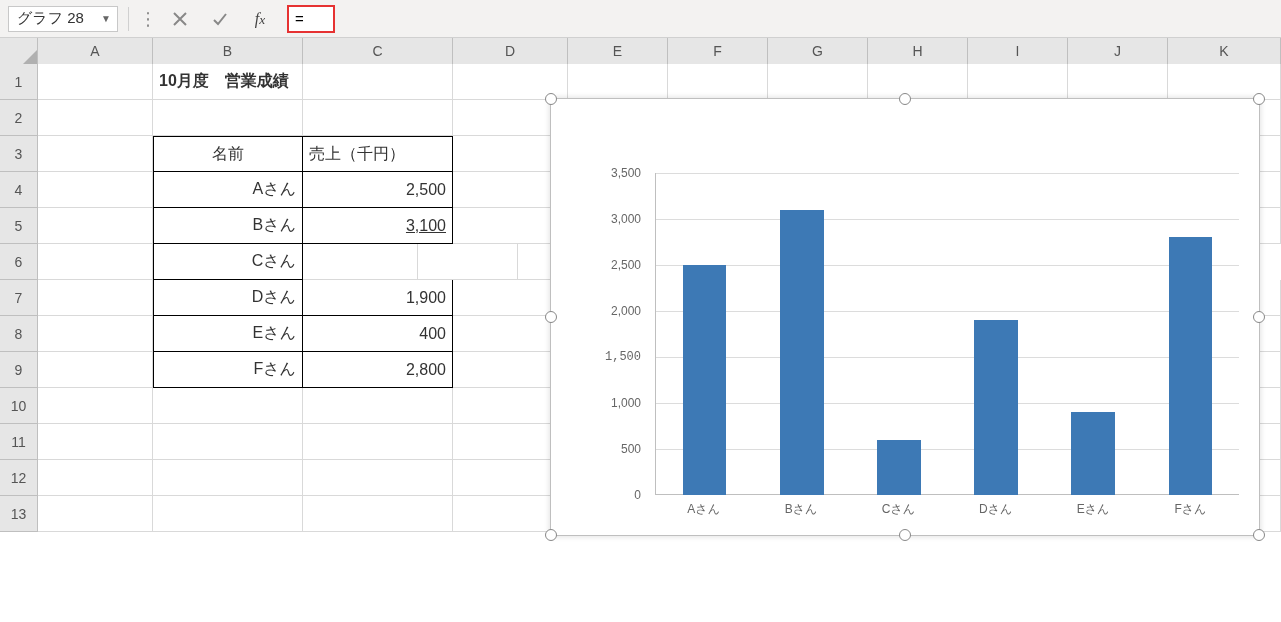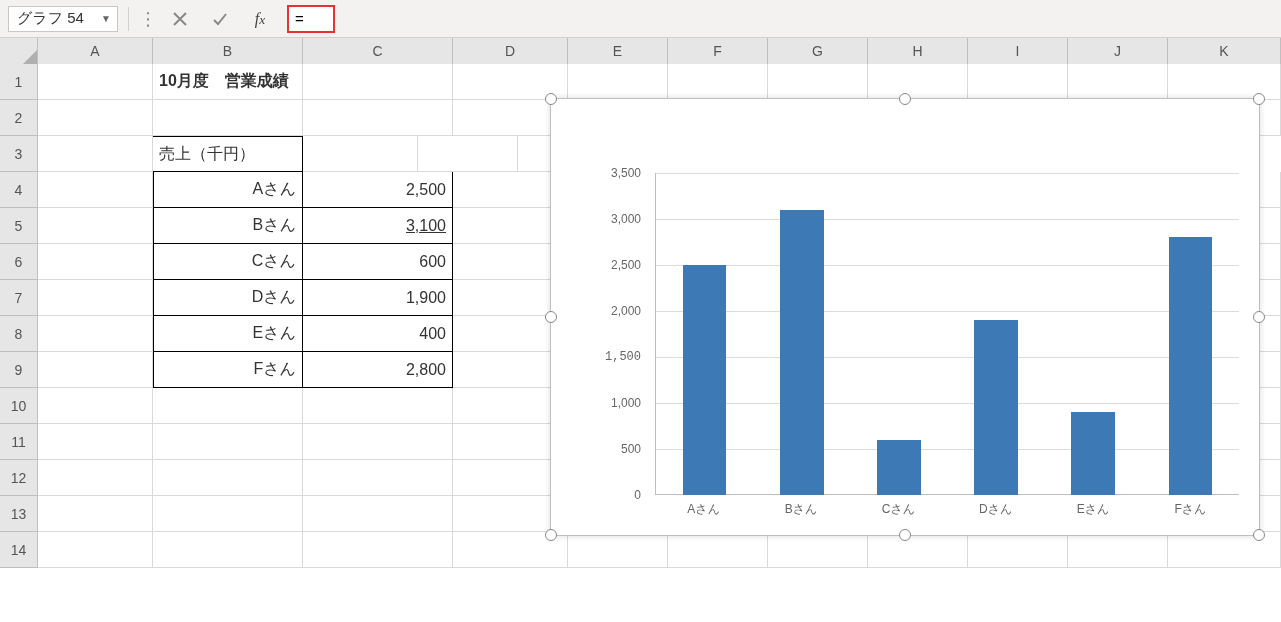--- a/index.html
+++ b/index.html
@@ -162,21 +162,21 @@
   }
   .x-label {
     position:absolute; font-size:12px; color:#666; transform:translateX(-50%);
   }
 </style>
 </head>
 <body>
 
 <div class="formula-bar">
   <div class="name-box">
-    <span>グラフ 54</span>
+    <span>グラフ 28</span>
     <span class="dd">▼</span>
   </div>
   <div class="fb-sep"></div>
   <span class="fb-dots">⋮</span>
   <div class="fb-btn">
     <svg viewBox="0 0 16 16">
         <path d="M2 2 L14 14 M14 2 L2 14" stroke="#888" stroke-width="2" fill="none"></path>
       </svg>
   </div>
   <div class="fb-btn">
@@ -239,20 +239,21 @@
         <div class="cell" style="width: 100px;"></div>
         <div class="cell" style="width: 100px;"></div>
         <div class="cell" style="width: 100px;"></div>
         <div class="cell" style="width: 100px;"></div>
         <div class="cell" style="width: 100px;"></div>
         <div class="cell" style="width: 113px;"></div>
       </div>
       <div class="row">
         <div class="row-header">3</div>
         <div class="cell" style="width: 115px;"></div>
+        <div class="cell center tb-t tb-l tb-b tb-r" style="width: 150px;">名前</div>
         <div class="cell tb-t tb-b tb-r" style="width: 150px; text-align: right;">売上（千円）</div>
         <div class="cell" style="width: 115px;"></div>
         <div class="cell" style="width: 100px;"></div>
         <div class="cell" style="width: 100px;"></div>
         <div class="cell" style="width: 100px;"></div>
         <div class="cell" style="width: 100px;"></div>
         <div class="cell" style="width: 100px;"></div>
         <div class="cell" style="width: 100px;"></div>
         <div class="cell" style="width: 113px;"></div>
       </div>
@@ -281,21 +282,20 @@
         <div class="cell" style="width: 100px;"></div>
         <div class="cell" style="width: 100px;"></div>
         <div class="cell" style="width: 100px;"></div>
         <div class="cell" style="width: 100px;"></div>
         <div class="cell" style="width: 113px;"></div>
       </div>
       <div class="row">
         <div class="row-header">6</div>
         <div class="cell" style="width: 115px;"></div>
         <div class="cell right tb-l tb-r tb-b" style="width: 150px;">Cさん</div>
-        <div class="cell right tb-r tb-b" style="width: 150px;">600</div>
         <div class="cell" style="width: 115px;"></div>
         <div class="cell" style="width: 100px;"></div>
         <div class="cell" style="width: 100px;"></div>
         <div class="cell" style="width: 100px;"></div>
         <div class="cell" style="width: 100px;"></div>
         <div class="cell" style="width: 100px;"></div>
         <div class="cell" style="width: 100px;"></div>
         <div class="cell" style="width: 113px;"></div>
       </div>
       <div class="row">
@@ -377,34 +377,20 @@
         <div class="cell" style="width: 100px;"></div>
         <div class="cell" style="width: 100px;"></div>
         <div class="cell" style="width: 100px;"></div>
         <div class="cell" style="width: 100px;"></div>
         <div class="cell" style="width: 100px;"></div>
         <div class="cell" style="width: 100px;"></div>
         <div class="cell" style="width: 113px;"></div>
       </div>
       <div class="row">
         <div class="row-header">13</div>
-        <div class="cell" style="width: 115px;"></div>
-        <div class="cell" style="width: 150px;"></div>
-        <div class="cell" style="width: 150px;"></div>
-        <div class="cell" style="width: 115px;"></div>
-        <div class="cell" style="width: 100px;"></div>
-        <div class="cell" style="width: 100px;"></div>
-        <div class="cell" style="width: 100px;"></div>
-        <div class="cell" style="width: 100px;"></div>
-        <div class="cell" style="width: 100px;"></div>
-        <div class="cell" style="width: 100px;"></div>
-        <div class="cell" style="width: 113px;"></div>
-      </div>
-      <div class="row">
-        <div class="row-header">14</div>
         <div class="cell" style="width: 115px;"></div>
         <div class="cell" style="width: 150px;"></div>
         <div class="cell" style="width: 150px;"></div>
         <div class="cell" style="width: 115px;"></div>
         <div class="cell" style="width: 100px;"></div>
         <div class="cell" style="width: 100px;"></div>
         <div class="cell" style="width: 100px;"></div>
         <div class="cell" style="width: 100px;"></div>
         <div class="cell" style="width: 100px;"></div>
         <div class="cell" style="width: 100px;"></div>

